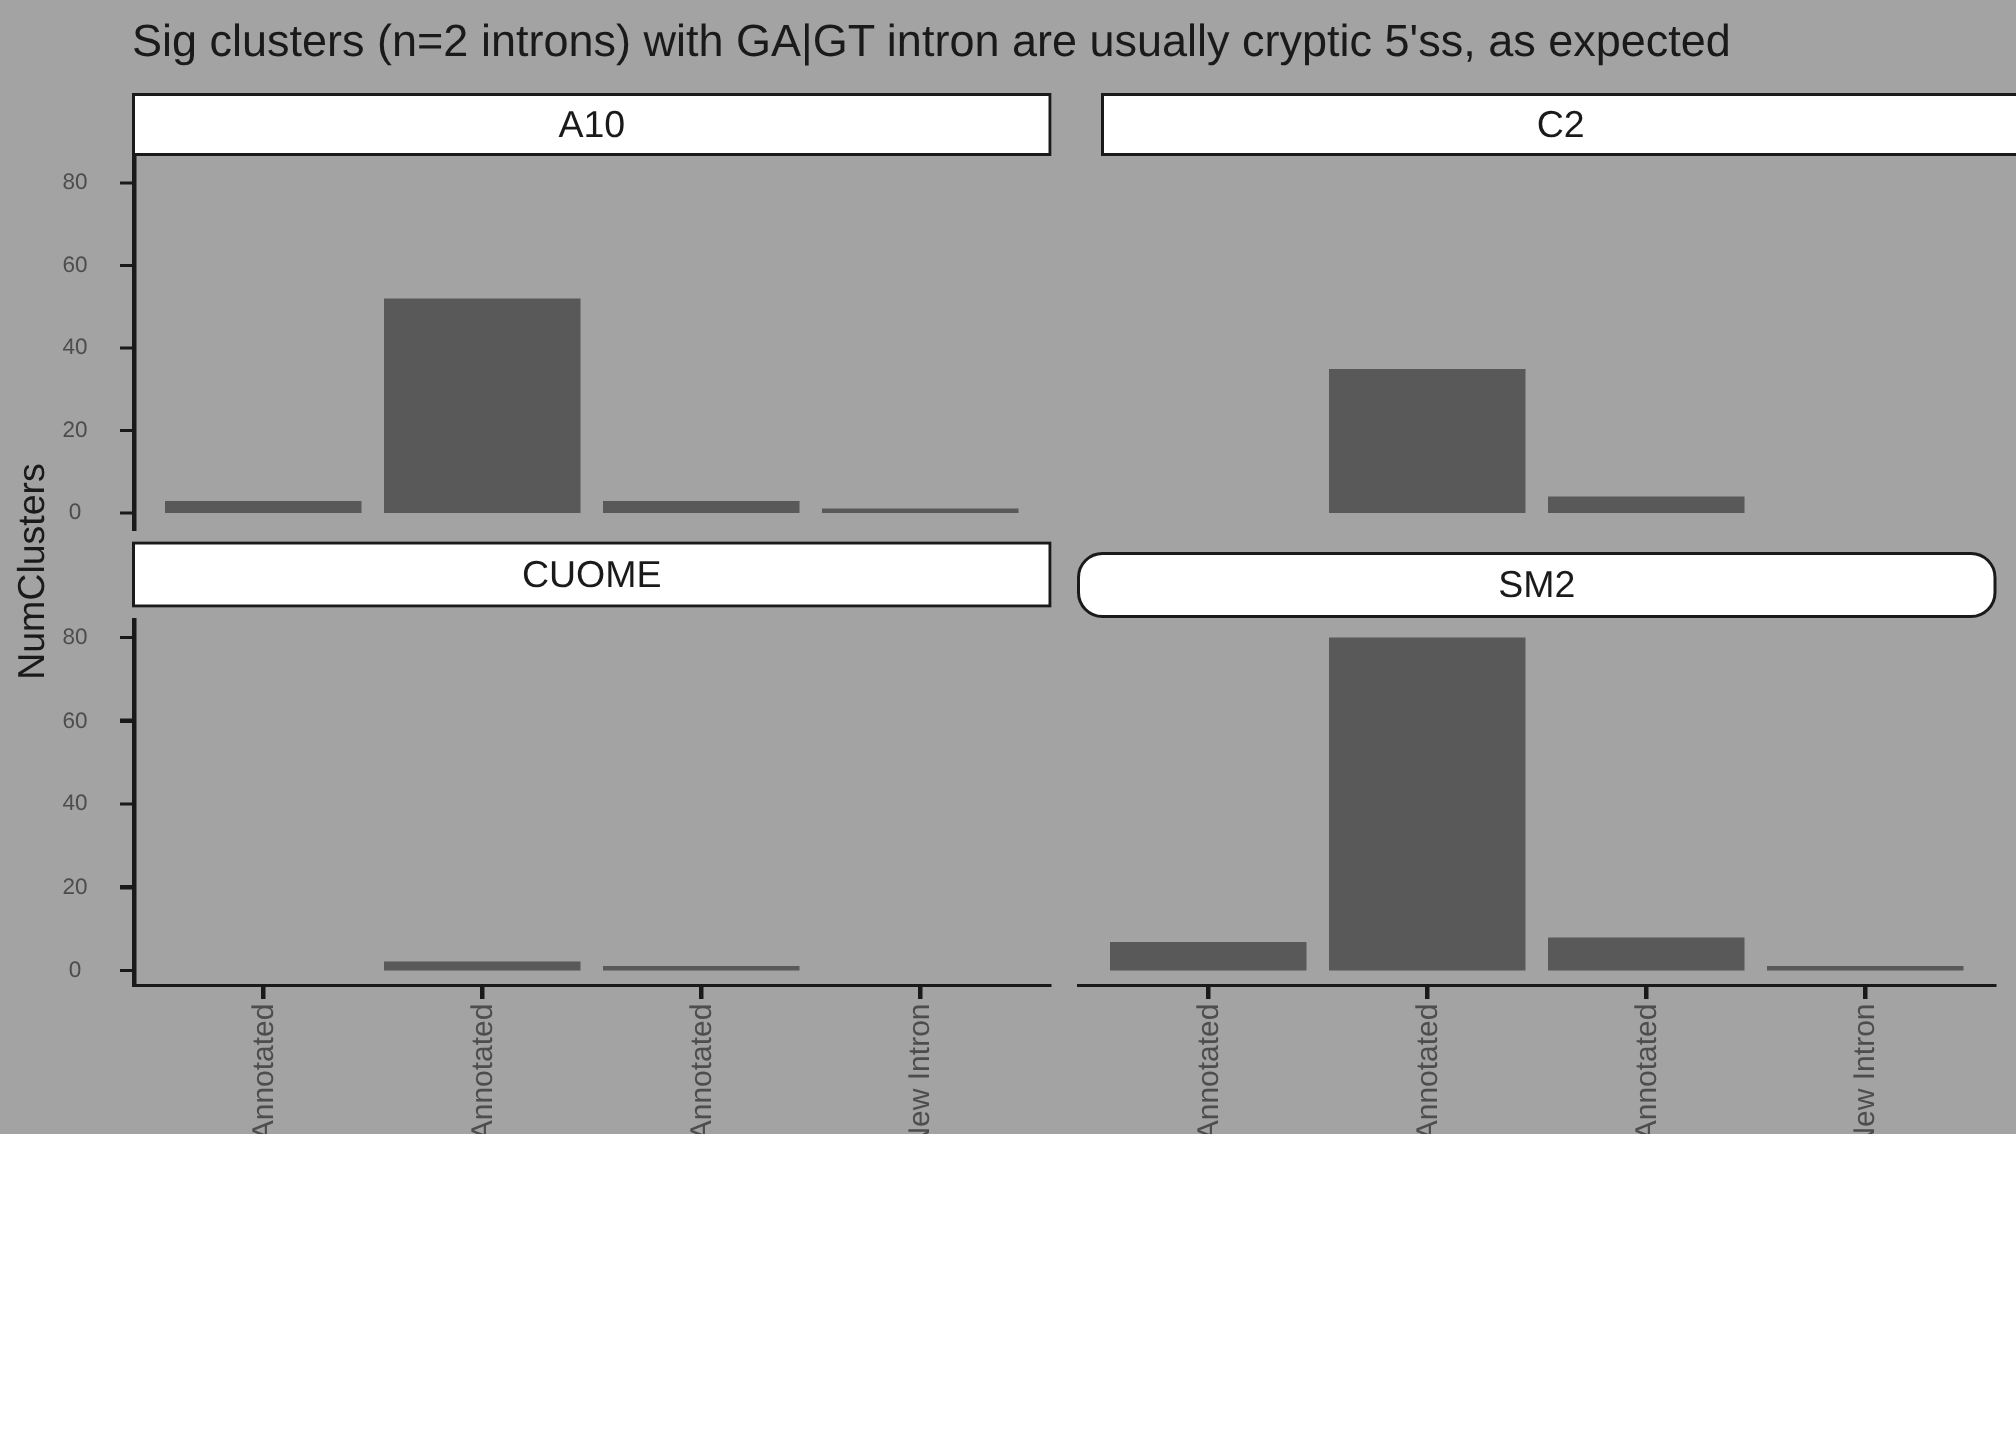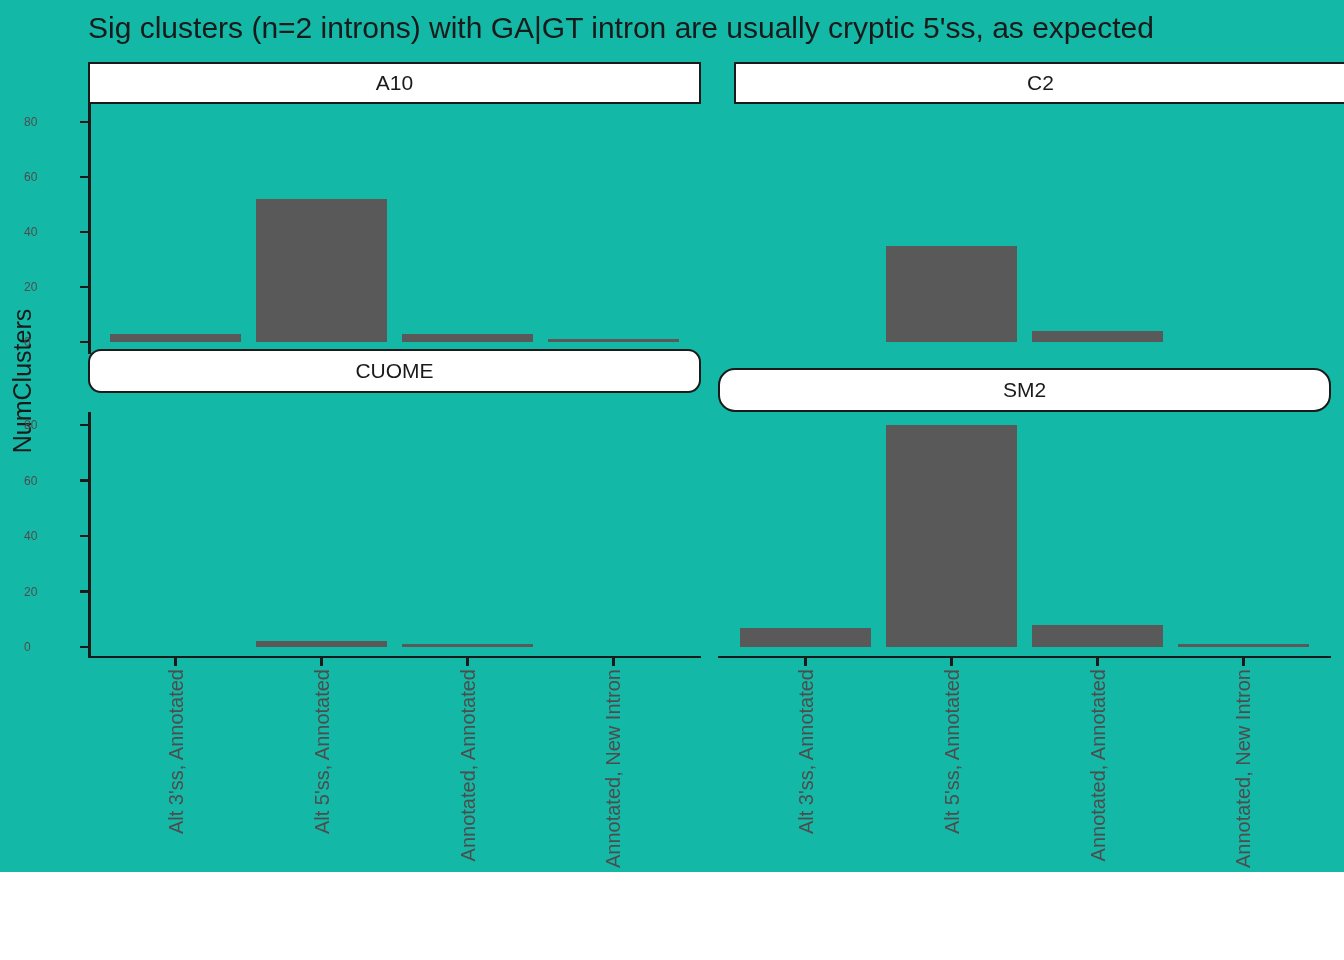--- a/index.html
+++ b/index.html
@@ -1,40 +1,40 @@
 <!DOCTYPE html>
 <html><head>
 <meta charset="utf-8">
 <style>
   html,body{margin:0;padding:0;background:#ffffff;}
   #figure{
     position:relative;
-    width:1344px;height:872px;
-    background:#14b8a6;
+    width:1344px;height:756px;
+    background:#a3a3a3;
     font-family:"Liberation Sans", sans-serif;
     overflow:hidden;
   }
   #plot-title{
     position:absolute;left:88px;top:11px;
     font-size:30px;color:#1a1a1a;white-space:nowrap;
   }
   .strip{
     position:absolute;background:#ffffff;border:2.5px solid #1a1a1a;
     display:flex;align-items:center;justify-content:center;
     box-sizing:border-box;
   }
-  .strip-label{font-size:21px;color:#1a1a1a;}
+  .strip-label{font-size:25px;color:#1a1a1a;}
   .bar{position:absolute;}
   .yaxis-line{position:absolute;width:2.5px;}
   .xaxis-line{position:absolute;height:2.5px;}
   .ytick{position:absolute;width:8px;height:2.5px;}
   .xtick{position:absolute;width:2.5px;height:8px;}
   .ytick-label{
-    position:absolute;width:52px;text-align:left;
-    font-size:12px;line-height:22px;
+    position:absolute;width:52px;text-align:center;
+    font-size:15px;line-height:22px;
   }
   .xtick-label{
     position:absolute;font-size:20px;line-height:20px;white-space:nowrap;
     transform-origin:0 0;
     transform:rotate(-90deg) translate(-100%,-50%);
   }
   #y-axis-title{
     position:absolute;font-size:25px;color:#1a1a1a;white-space:nowrap;line-height:25px;
     transform-origin:0 0;
     transform:rotate(-90deg) translate(-50%,-50%);
@@ -67,21 +67,21 @@
       <div class="ytick-label" style="left: 24px; top: 221px; color: rgb(77, 77, 77);">40</div>
       <div class="ytick" style="left: 80px; top: 175.75px; background: rgb(26, 26, 26);"></div>
       <div class="ytick-label" style="left: 24px; top: 166px; color: rgb(77, 77, 77);">60</div>
       <div class="ytick" style="left: 80px; top: 120.75px; background: rgb(26, 26, 26);"></div>
       <div class="ytick-label" style="left: 24px; top: 111px; color: rgb(77, 77, 77);">80</div>
       <div class="strip" style="left: 718px; top: 62px; width: 613px; height: 42px; margin-left: 16px;">
         <span class="strip-label">C2</span>
       </div>
       <div class="bar" style="left: 885.85px; top: 245.75px; width: 131.4px; height: 96.25px; background: rgb(89, 89, 89);"></div>
       <div class="bar" style="left: 1031.8px; top: 331px; width: 131.4px; height: 11px; background: rgb(89, 89, 89);"></div>
-      <div class="strip" style="left: 88px; top: 349px; width: 613px; height: 44px; border-radius: 13px;">
+      <div class="strip" style="left: 88px; top: 361px; width: 613px; height: 44px;">
         <span class="strip-label">CUOME</span>
       </div>
       <div class="bar" style="left: 255.85px; top: 641.45px; width: 131.4px; height: 5.55px; background: rgb(89, 89, 89);"></div>
       <div class="bar" style="left: 401.8px; top: 644.225px; width: 131.4px; height: 2.775px; background: rgb(89, 89, 89);"></div>
       <div class="yaxis-line" style="left: 88px; top: 412px; height: 246px; background: rgb(26, 26, 26);"></div>
       <div class="ytick" style="left: 80px; top: 645.75px; background: rgb(26, 26, 26);"></div>
       <div class="ytick-label" style="left: 24px; top: 636px; color: rgb(77, 77, 77);">0</div>
       <div class="ytick" style="left: 80px; top: 590.25px; background: rgb(26, 26, 26);"></div>
       <div class="ytick-label" style="left: 24px; top: 580.5px; color: rgb(77, 77, 77);">20</div>
       <div class="ytick" style="left: 80px; top: 534.75px; background: rgb(26, 26, 26);"></div>

